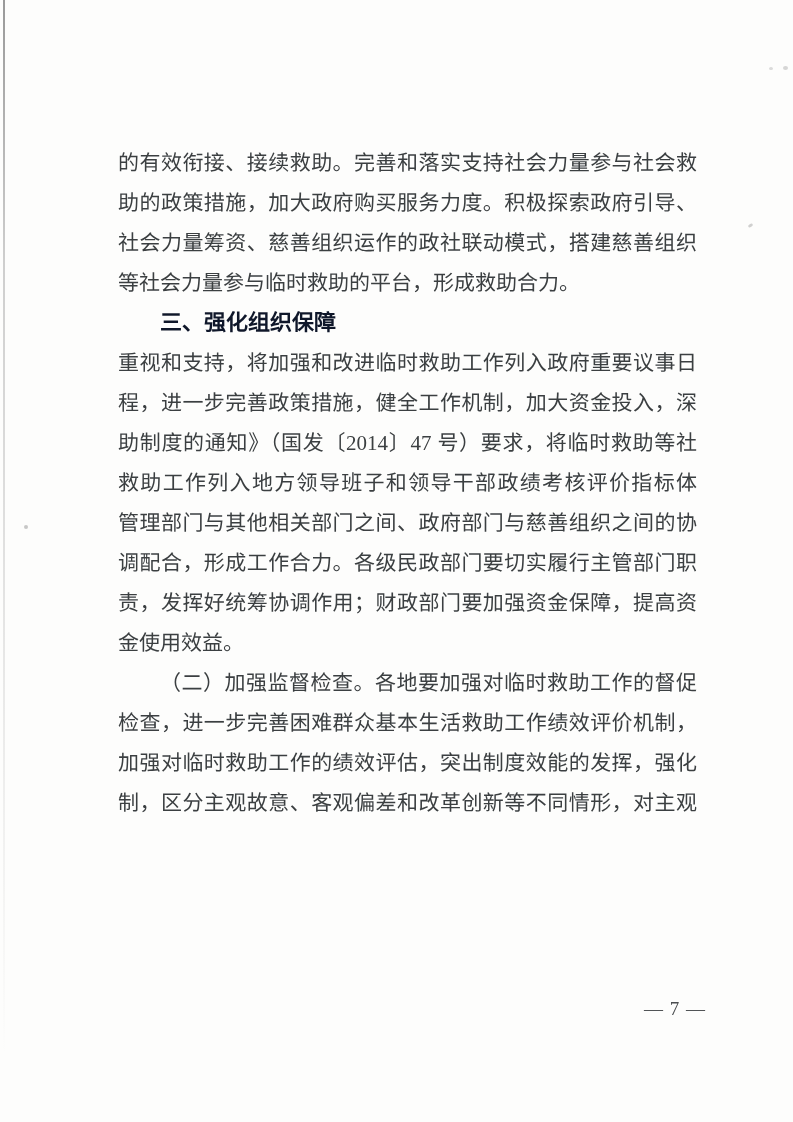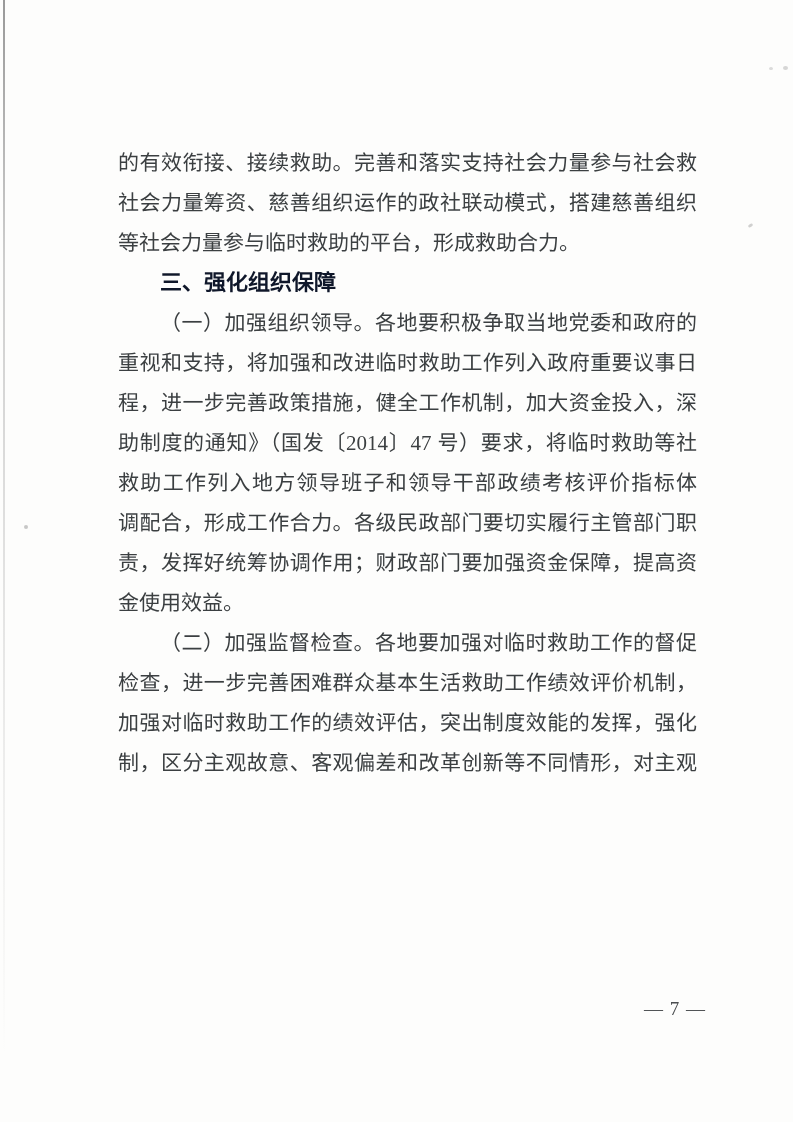--- a/index.html
+++ b/index.html
@@ -80,28 +80,29 @@
   .sp4 { left: 748px; top: 224px; width: 5px; height: 3px; opacity: 0.45; transform: rotate(-30deg); }
 </style>
 </head>
 <body>
 
 <div class="page">
   <div class="scan-edge"></div>
 
   <div class="content" id="content">
       <div class="line">的有效衔接、接续救助。完善和落实支持社会力量参与社会救</div>
+      <div class="line">助的政策措施，加大政府购买服务力度。积极探索政府引导、</div>
       <div class="line">社会力量筹资、慈善组织运作的政社联动模式，搭建慈善组织</div>
       <div class="line last">等社会力量参与临时救助的平台，形成救助合力。</div>
       <div class="line heading indent">三、强化组织保障</div>
-      <div class="line indent">（一）加强组织领导。各地要积极争取当地党委和政府的</div>
       <div class="line">重视和支持，将加强和改进临时救助工作列入政府重要议事日</div>
       <div class="line">程，进一步完善政策措施，健全工作机制，加大资金投入，深</div>
       <div class="line">助制度的通知》（国发〔2014〕47 号）要求，将临时救助等社会</div>
       <div class="line">救助工作列入地方领导班子和领导干部政绩考核评价指标体</div>
+      <div class="line">管理部门与其他相关部门之间、政府部门与慈善组织之间的协</div>
       <div class="line">调配合，形成工作合力。各级民政部门要切实履行主管部门职</div>
       <div class="line">责，发挥好统筹协调作用；财政部门要加强资金保障，提高资</div>
       <div class="line last">金使用效益。</div>
       <div class="line indent">（二）加强监督检查。各地要加强对临时救助工作的督促</div>
       <div class="line">检查，进一步完善困难群众基本生活救助工作绩效评价机制，</div>
       <div class="line">加强对临时救助工作的绩效评估，突出制度效能的发挥，强化</div>
       <div class="line">制，区分主观故意、客观偏差和改革创新等不同情形，对主观</div>
     </div>
 
   <div class="footer">— 7 —</div>

